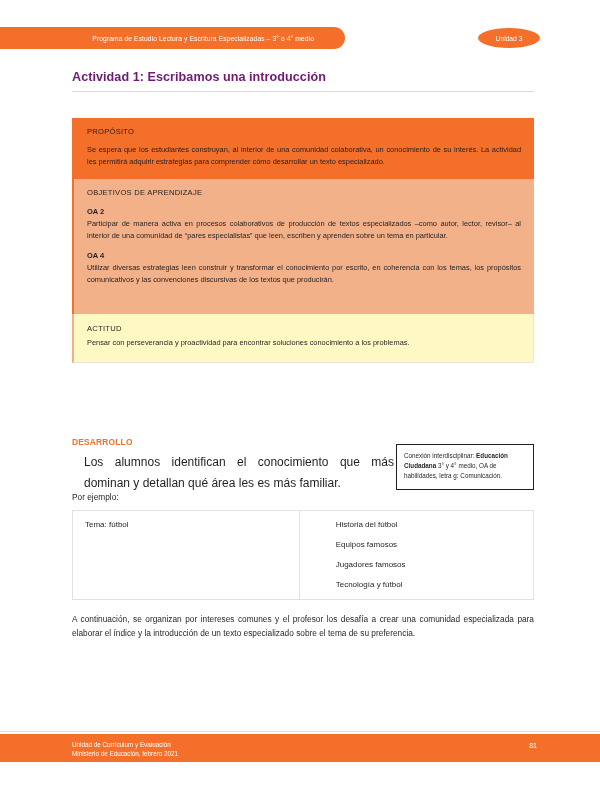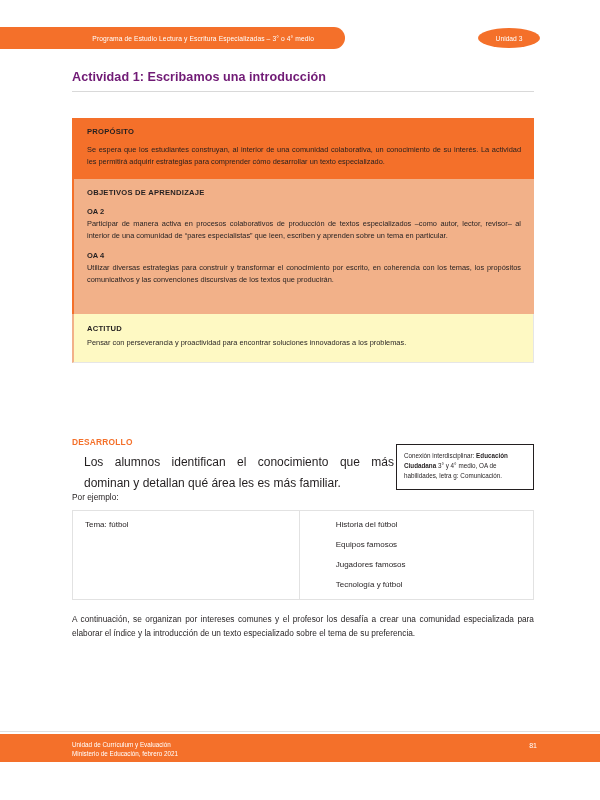--- a/index.html
+++ b/index.html
@@ -103,21 +103,21 @@
   .box-actitud {
     background: #fef9c3;
     border-left: 2px solid #f2b189;
     border-right: 1px solid #e6e6e6;
     border-bottom: 1px solid #e6e6e6;
     padding-top: 10px;
     padding-bottom: 13px;
   }
   .box-heading {
     font-size: 7.6px;
-    font-weight: bold;
+    font-weight: normal;
     color: #231f20;
     margin: 0 0 8px 0;
     letter-spacing: 0.25px;
   }
   .box-heading.tight {
     margin-bottom: 4px;
   }
   .box-body {
     font-size: 7.4px;
     line-height: 1.62;
@@ -313,27 +313,27 @@
     <div class="box box-objetivos">
       <p class="box-heading objetivos-title">OBJETIVOS DE APRENDIZAJE</p>
 
       <div class="oa-block">
         <p class="oa-label">OA 2</p>
         <p class="box-body">Participar de manera activa en procesos colaborativos de producción de textos especializados –como autor, lector, revisor– al interior de una comunidad de “pares especialistas” que leen, escriben y aprenden sobre un tema en particular.</p>
       </div>
 
       <div class="oa-block">
         <p class="oa-label">OA 4</p>
-        <p class="box-body">Utilizar diversas estrategias para construir y transformar el conocimiento por escrito, en coherencia con los temas, los propósitos comunicativos y las convenciones discursivas de los textos que producirán.</p>
+        <p class="box-body">Utilizar diversas estrategias leen construir y transformar el conocimiento por escrito, en coherencia con los temas, los propósitos comunicativos y las convenciones discursivas de los textos que producirán.</p>
       </div>
     </div>
 
     <div class="box box-actitud">
       <p class="box-heading tight">ACTITUD</p>
-      <p class="box-body">Pensar con perseverancia y proactividad para encontrar soluciones innovadoras a los problemas.</p>
+      <p class="box-body">Pensar con perseverancia y proactividad para encontrar soluciones conocimiento a los problemas.</p>
     </div>
 
   </div>
 
 
   <div class="desarrollo-wrap">
     <p class="section-label">DESARROLLO</p>
     <p class="desarrollo-text">Los alumnos identifican el conocimiento que más dominan y detallan qué área les es más familiar.</p>
   </div>
 

